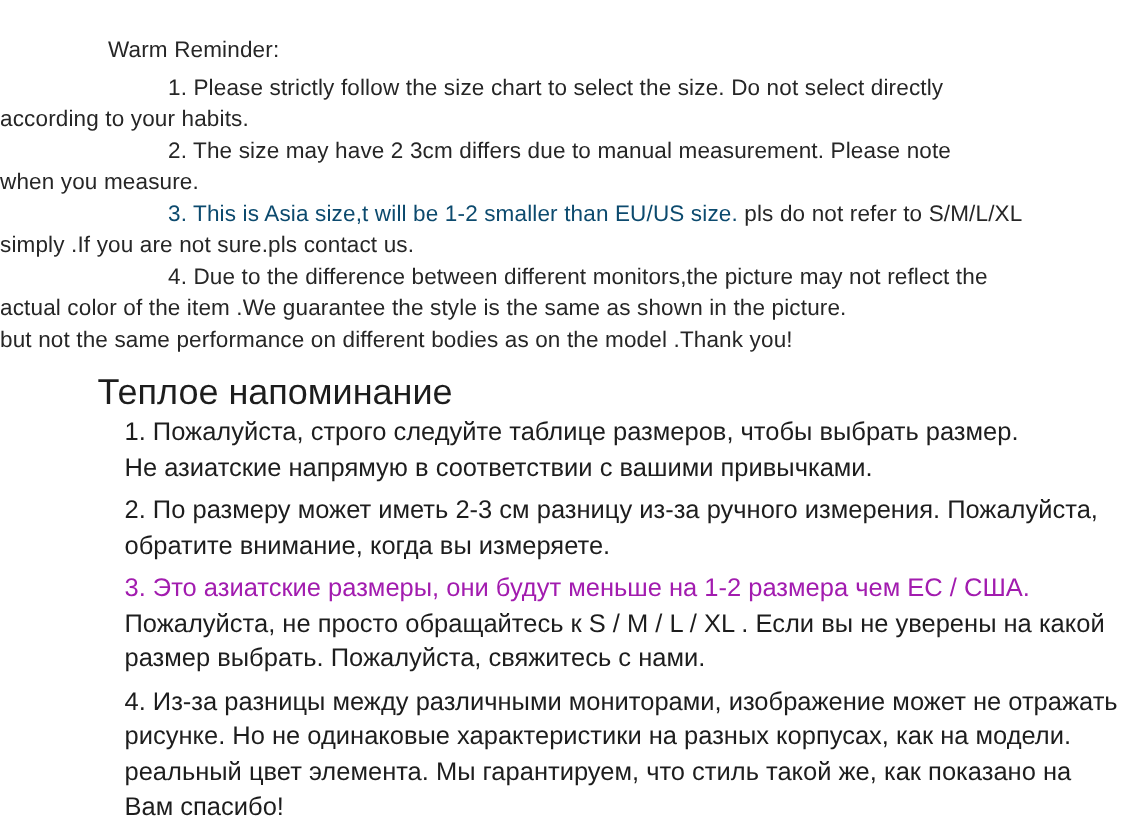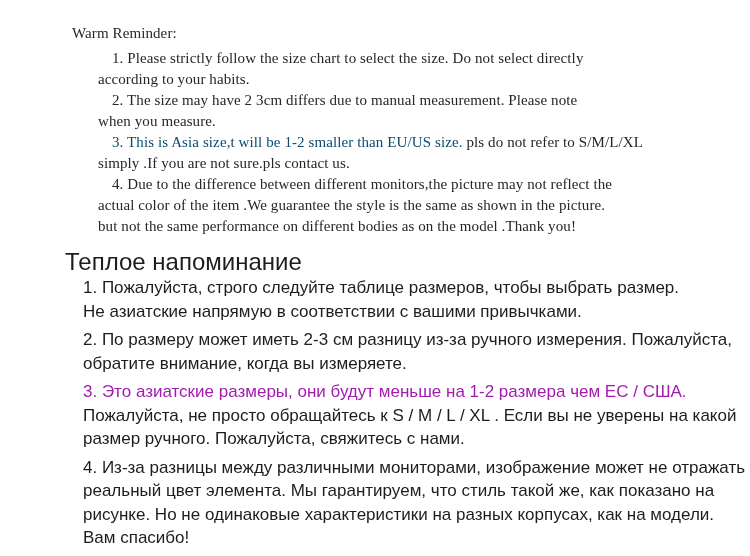--- a/index.html
+++ b/index.html
@@ -10,29 +10,29 @@
     background: #ffffff;
     overflow: hidden;
   }
 
   
   .en-section {
     position: absolute;
     top: 23px;
     left: 0;
     width: 750px;
-    font-family: Liberation Serif, serif;
+    font-family: Liberation Sans, sans-serif;
     font-size: 15px;
     line-height: 21px;
     color: #262626;
     letter-spacing: 0.1px;
   }
   .en-heading { margin: 0 0 4px 72px; }
   .en-line.first { margin-left: 112px; }
-  .en-line.cont  { margin-left: 98px; }
+  .en-line.cont  { }
   .red-en { color: #0c4a6e; }
 
   
   .ru-section {
     position: absolute;
     top: 250px;
     left: 0;
     width: 750px;
     font-family: "Liberation Sans", sans-serif;
     font-size: 17px;
@@ -79,24 +79,24 @@
     </div>
 
     <div class="ru-para">
       <div>2. По размеру может иметь 2-3 см разницу из-за ручного измерения. Пожалуйста,</div>
       <div>обратите внимание, когда вы измеряете.</div>
     </div>
 
     <div class="ru-para">
       <div class="red-ru">3. Это азиатские размеры, они будут меньше на 1-2 размера чем ЕС / США.</div>
       <div>Пожалуйста, не просто обращайтесь к S / M / L / XL . Если вы не уверены на какой</div>
-      <div>размер ручного. Пожалуйста, свяжитесь с нами.</div>
+      <div>размер выбрать. Пожалуйста, свяжитесь с нами.</div>
     </div>
 
     <div class="ru-para">
       <div>4. Из-за разницы между различными мониторами, изображение может не отражать</div>
+      <div>рисунке. Но не одинаковые характеристики на разных корпусах, как на модели.</div>
       <div>реальный цвет элемента. Мы гарантируем, что стиль такой же, как показано на</div>
-      <div>рисунке. Но не одинаковые характеристики на разных корпусах, как на модели.</div>
       <div>Вам спасибо!</div>
     </div>
   </section>
 
 </div>
 
 </body></html>

